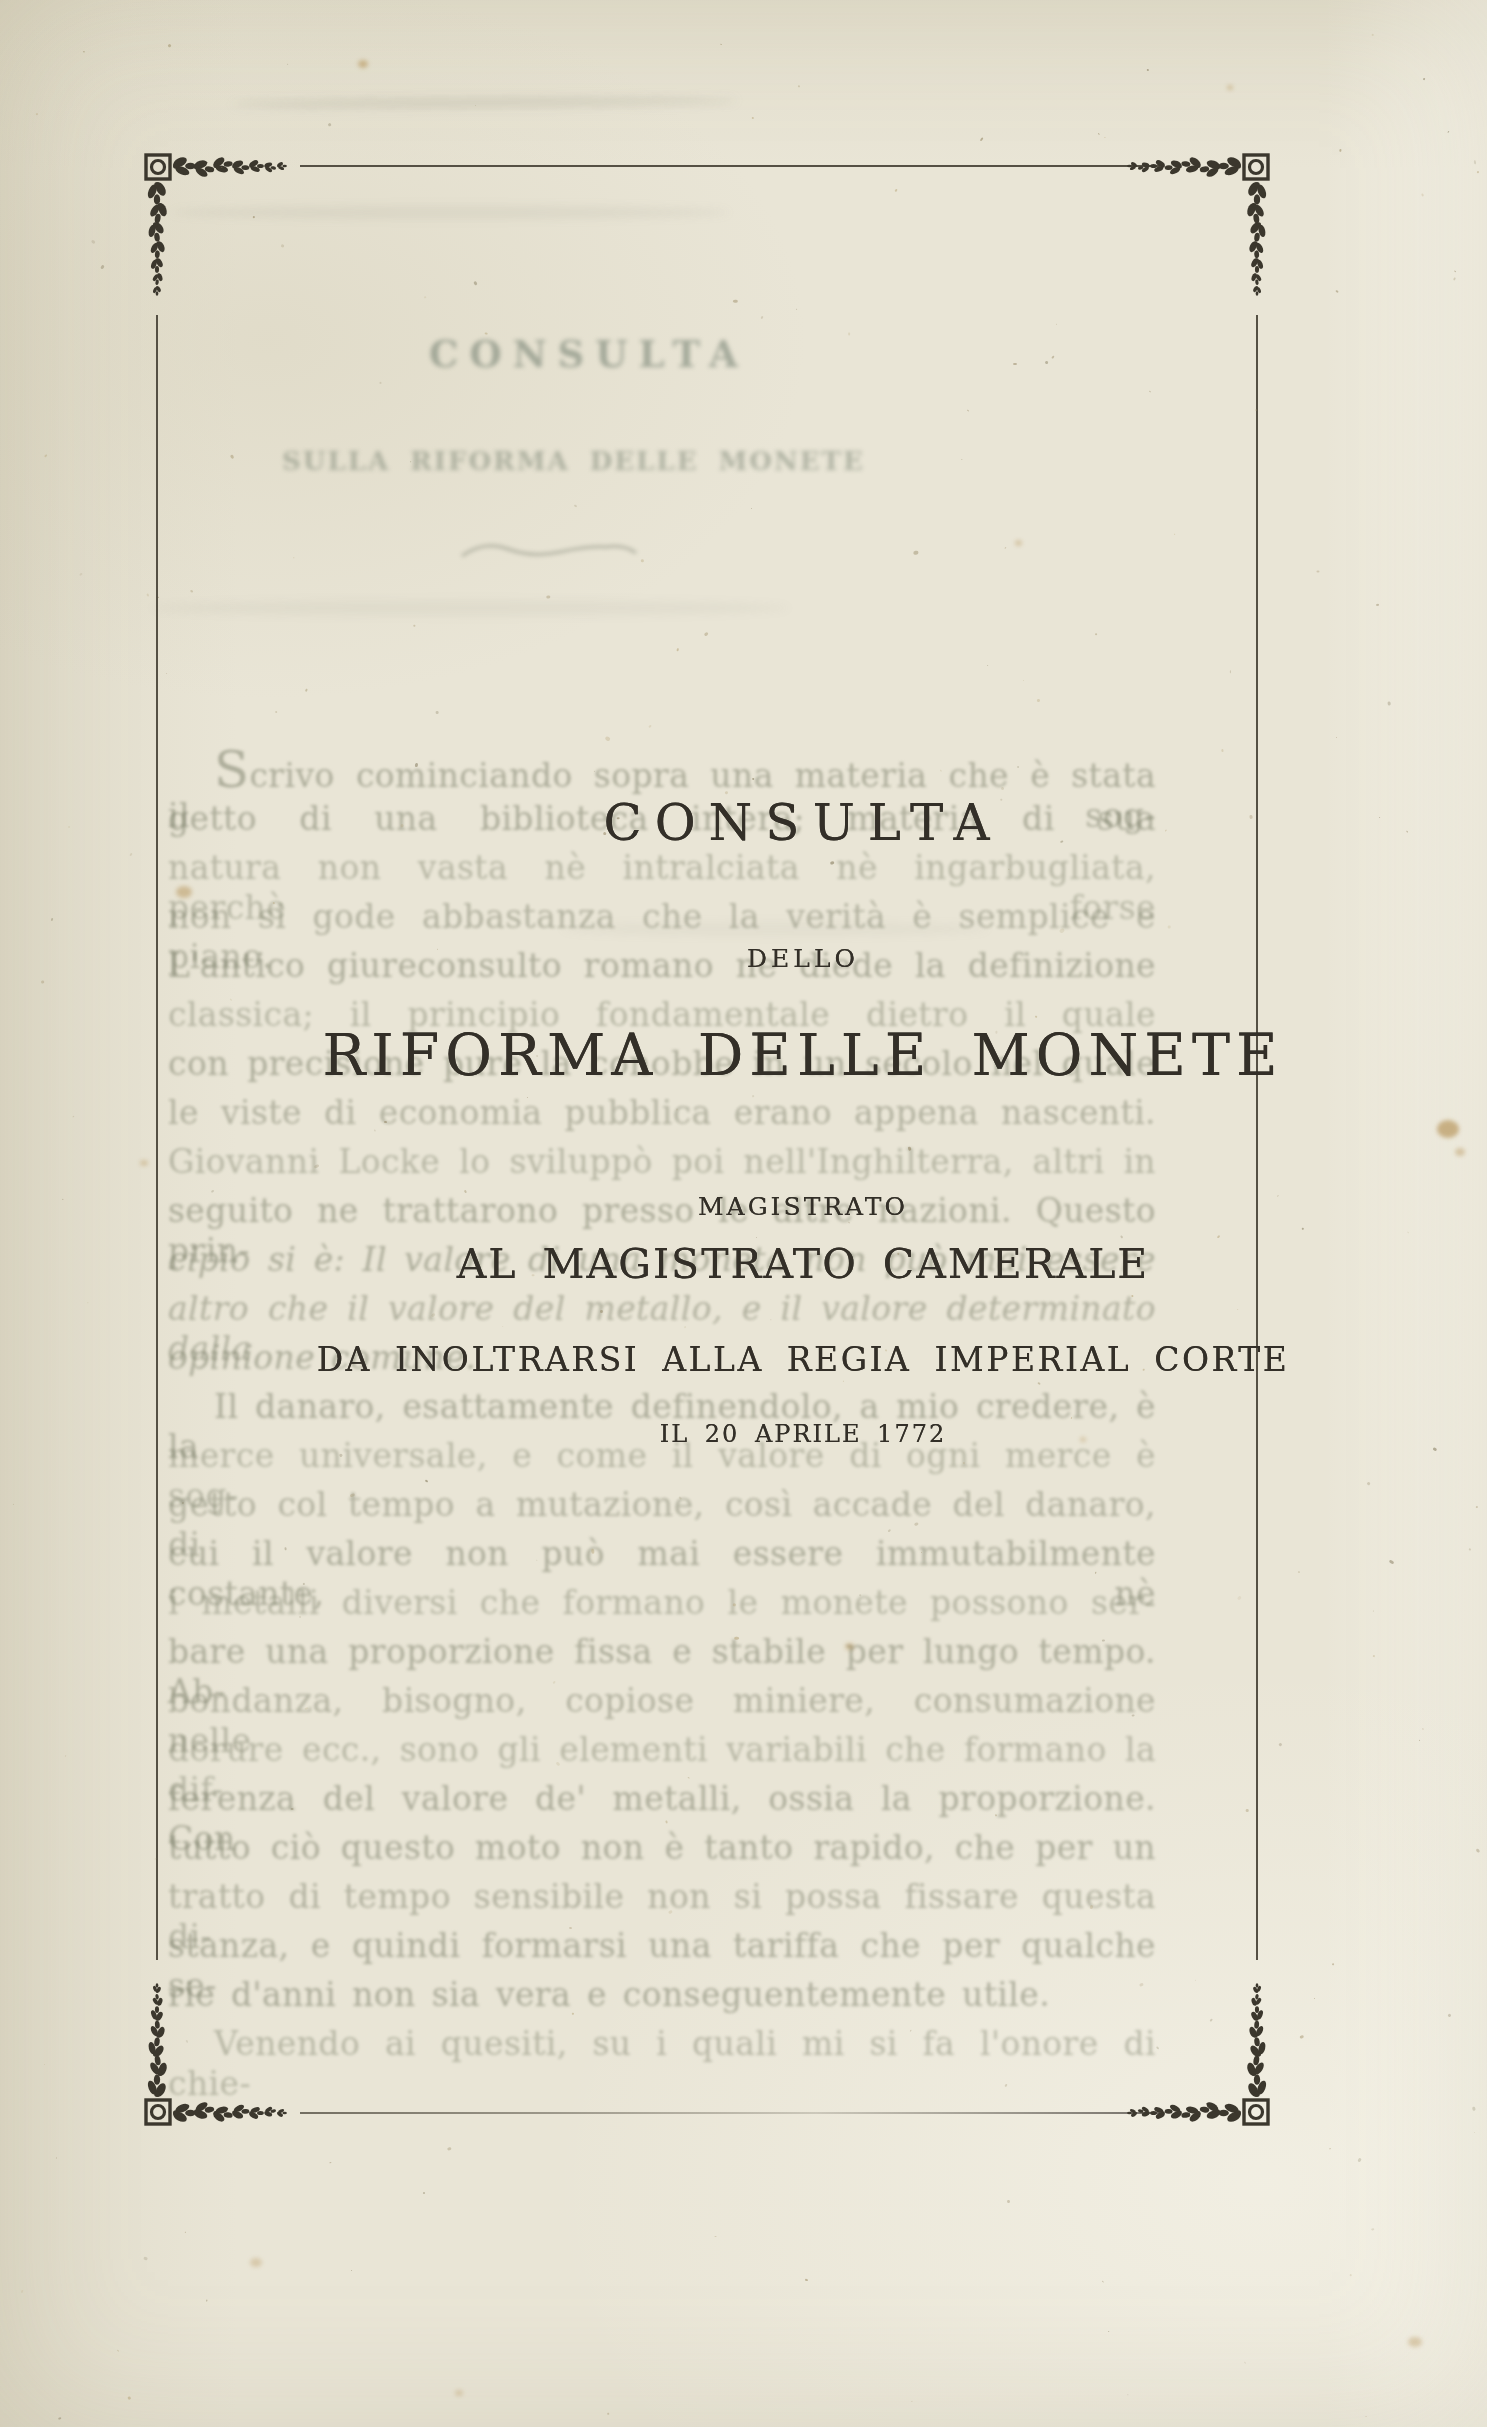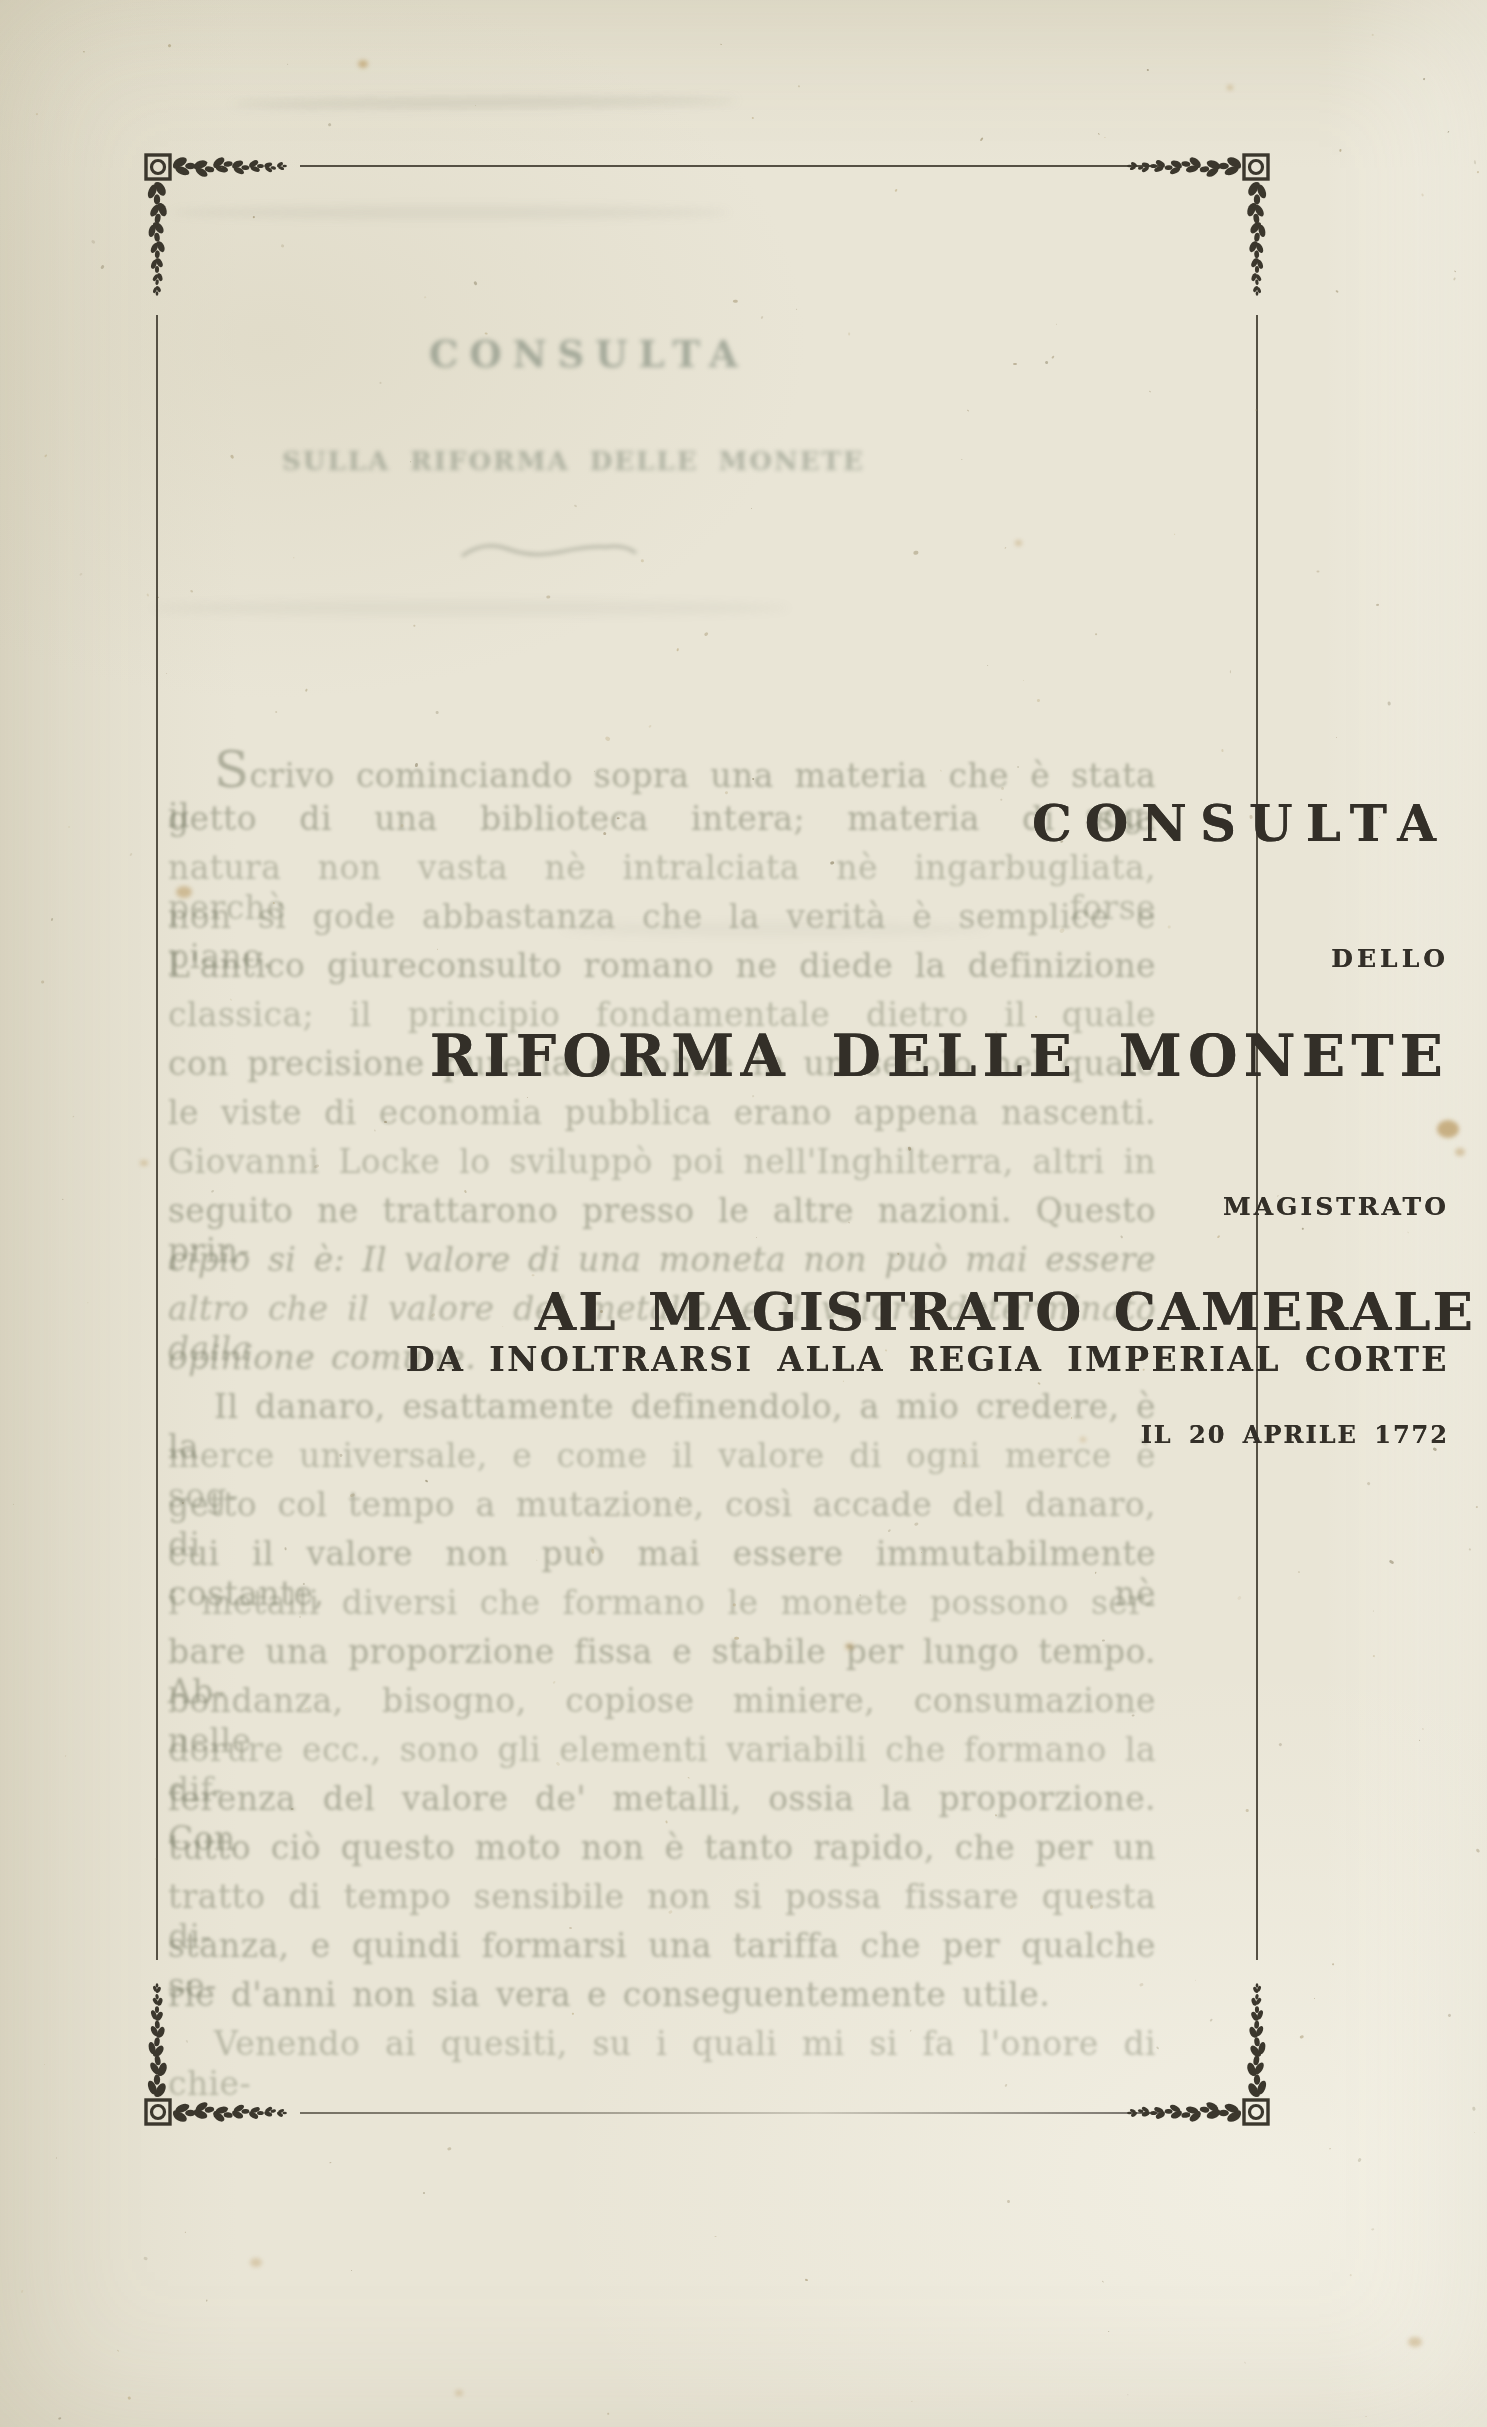--- a/index.html
+++ b/index.html
@@ -52,30 +52,30 @@
   .ghost-line:nth-child(3n){opacity:.82;}
   .ghost-line:nth-child(4n){opacity:.9;}
   .ghost-line.short{text-align-last:left;}
   .ghost-line.indent{text-indent:46px;}
   .ghost-line.big-initial::first-letter{font-size:1.55em;}
   .ghost-line.italic{font-style:italic;}
   .smudge{position:absolute;border-radius:50%;filter:blur(5px);background:rgba(140,140,128,.22);}
 
   
   .t{
-    position:absolute;left:157px;width:1292px;text-align:right;
-    color:#332f28;font-weight:bold;white-space:nowrap;
+    position:absolute;left:157px;width:1292px;text-align:center;
+    color:#332f28;font-weight:normal;white-space:nowrap;
     text-shadow:0 0 .6px rgba(44,40,32,.85);
   }
   .t1{top:794px;font-size:50px;letter-spacing:13px;}
   .t2{top:944px;font-size:25px;letter-spacing:4px;}
   .t3{top:1022px;font-size:57px;letter-spacing:6px;word-spacing:15px;}
   .t4{top:1136px;font-size:47px;letter-spacing:4px;word-spacing:12px;}
   .t5{top:1192px;font-size:25px;letter-spacing:3px;}
-  .t6{top:1280px;font-size:53px;letter-spacing:2px;word-spacing:10px;margin-left:26px;}
+  .t6{top:1240px;font-size:41px;letter-spacing:2px;word-spacing:10px;}
   .t7{top:1340px;font-size:33px;letter-spacing:2.5px;word-spacing:10px;}
   .t8{top:1420px;font-size:24px;letter-spacing:2px;word-spacing:6px;}
 
   .fox{position:absolute;border-radius:50%;filter:blur(2px);}
   .speck{position:absolute;border-radius:50%;}
   .squiggle{position:absolute;left:458px;top:538px;filter:blur(2px);opacity:.5;}
 </style>
 </head>
 <body>
 

